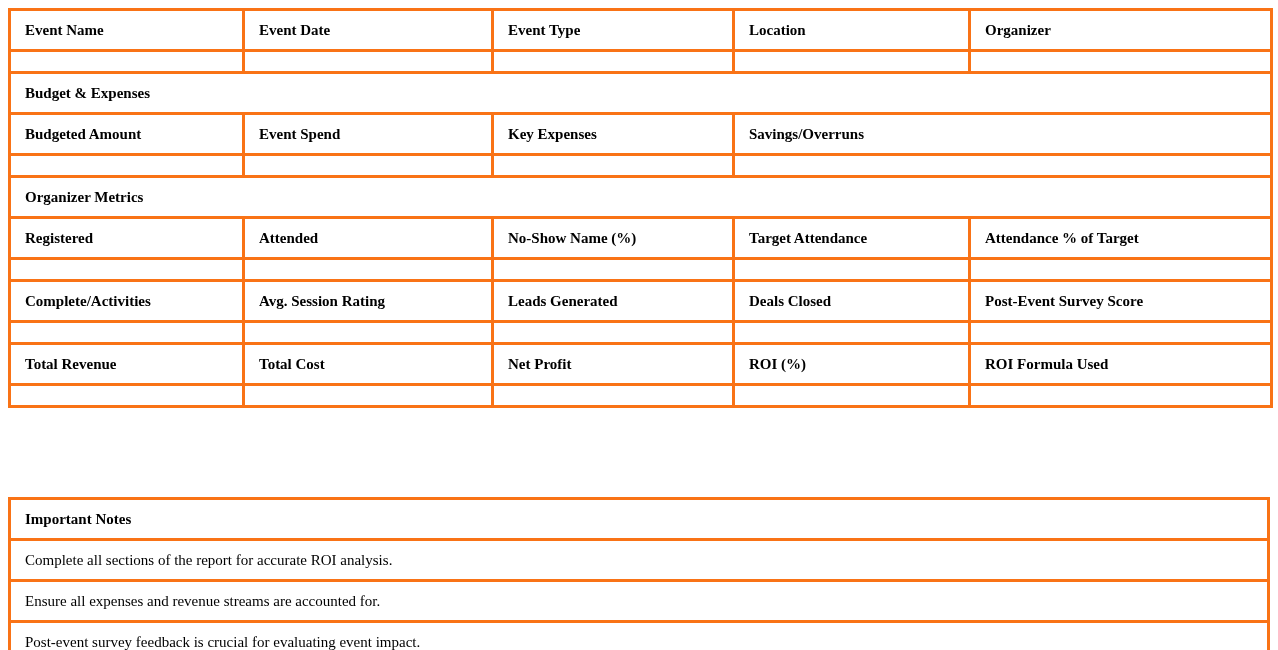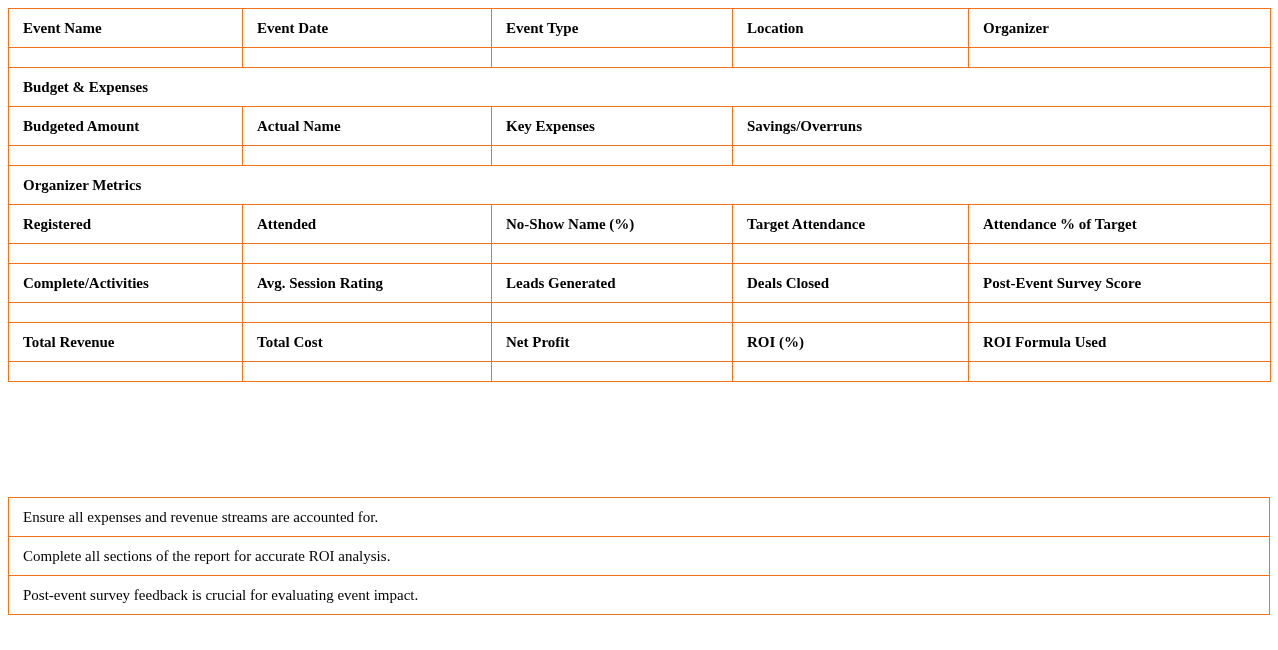--- a/index.html
+++ b/index.html
@@ -1,20 +1,20 @@
 <!DOCTYPE html>
 <html><head>
 <meta charset="utf-8">
 <style>
   html, body { margin: 0; padding: 0; background: #ffffff; }
   body { width: 1278px; height: 650px; overflow: hidden; font-family: "Liberation Serif", serif; color: #000; }
   table { border-collapse: collapse; table-layout: fixed; position: absolute; left: 8px; width: 1262px; }
   #main-table { top: 8px; }
   #notes-table { top: 497px; }
-  td { border: 1px solid #f97316; padding: 0 14px; font-size: 15px; vertical-align: middle; }
+  td { border: 3px solid #f97316; padding: 0 14px; font-size: 15px; vertical-align: middle; }
   tr.hdr td { height: 38px; font-weight: bold; }
   tr.empty td { height: 19px; }
   tr.sec td { height: 38px; font-weight: bold; }
   tr.note td { height: 38px; font-weight: normal; }
   tr.note-title td { height: 38px; font-weight: bold; }
 </style>
 </head>
 <body>
 
 <table id="main-table">
@@ -39,21 +39,21 @@
     <td></td>
     <td></td>
     <td></td>
   </tr>
 
   <tr class="sec">
     <td colspan="5">Budget &amp; Expenses</td>
   </tr>
   <tr class="hdr">
     <td>Budgeted Amount</td>
-    <td>Actual Name</td>
+    <td>Event Spend</td>
     <td>Key Expenses</td>
     <td colspan="2">Savings/Overruns</td>
   </tr>
   <tr class="empty">
     <td></td>
     <td></td>
     <td></td>
     <td colspan="2"></td>
   </tr>
 
@@ -102,23 +102,26 @@
     <td></td>
     <td></td>
     <td></td>
     <td></td>
   </tr>
 </tbody>
   </table>
 
 <table id="notes-table">
   <tbody>
-  <tr class="note">
-    <td>Ensure all expenses and revenue streams are accounted for.</td>
+      <tr class="note-title">
+    <td>Important Notes</td>
   </tr>
   <tr class="note">
     <td>Complete all sections of the report for accurate ROI analysis.</td>
+  </tr>
+  <tr class="note">
+    <td>Ensure all expenses and revenue streams are accounted for.</td>
   </tr>
   <tr class="note">
     <td>Post-event survey feedback is crucial for evaluating event impact.</td>
   </tr>
 </tbody>
   </table>
 
 </body></html>

